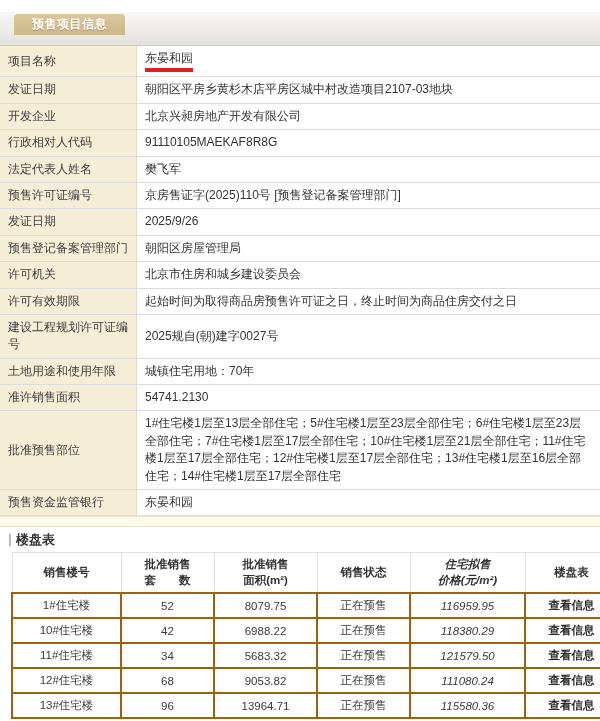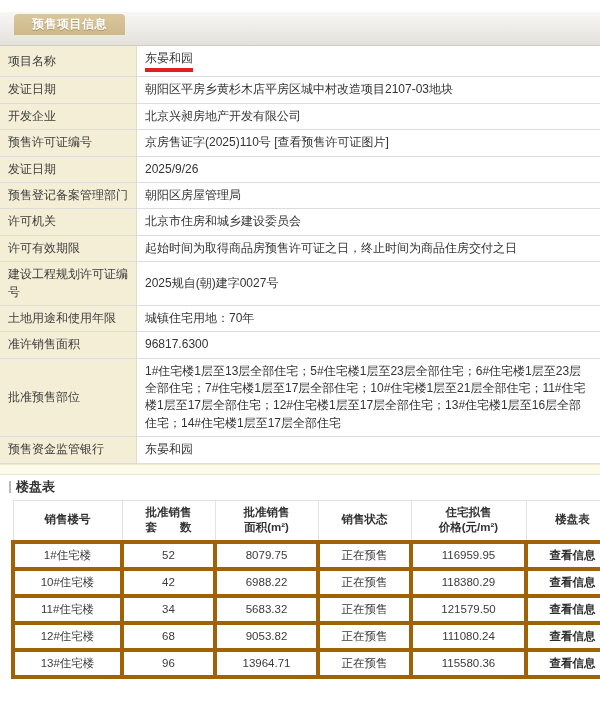--- a/index.html
+++ b/index.html
@@ -126,36 +126,36 @@
     border: 1px solid #e2e2e2;
     background: #ffffff;
     font-size: 11.5px;
     font-weight: bold;
     color: #333333;
     padding: 4px 2px;
     line-height: 1.35;
     text-align: center;
   }
   table.bldg td {
-    border: 4px solid #a16207;
+    border: 2px solid #a16207;
     background: #ffffff;
     font-size: 11.5px;
     color: #3a3a3a;
     padding: 4px 2px;
     text-align: center;
   }
   table.bldg td.act {
     font-weight: bold;
     color: #2b2b2b;
   }
   .c0 { width: 104px; }
   .c1 { width: 88px; }
   .c2 { width: 98px; }
   .c3 { width: 88px; margin-left: 20px; }
-  .c4 { width: 110px; }
+  .c4 { width: 110px; font-style: italic; }
   .c5 { width: 88px; }
 </style>
 </head>
 <body>
 
 <div class="tabstrip">
   <div class="tab-active">
     <span>预售项目信息</span>
   </div>
 </div>
@@ -168,22 +168,30 @@
       </tr>
       <tr>
         <td class="lbl">发证日期</td>
         <td class="val">朝阳区平房乡黄杉木店平房区城中村改造项目2107-03地块</td>
       </tr>
       <tr>
         <td class="lbl">开发企业</td>
         <td class="val">北京兴昶房地产开发有限公司</td>
       </tr>
       <tr>
+        <td class="lbl">行政相对人代码</td>
+        <td class="val">91110105MAEKAF8R8G</td>
+      </tr>
+      <tr>
+        <td class="lbl">法定代表人姓名</td>
+        <td class="val">樊飞军</td>
+      </tr>
+      <tr>
         <td class="lbl">预售许可证编号</td>
-        <td class="val"><span>京房售证字(2025)110号 </span><span class="permit-link">[查看预售许可证图片]</span></td>
+        <td class="val"><span>京房售证字(2025)110号 </span><span class="permit-link">[预售登记备案管理部门]</span></td>
       </tr>
       <tr>
         <td class="lbl">发证日期</td>
         <td class="val">2025/9/26</td>
       </tr>
       <tr>
         <td class="lbl">预售登记备案管理部门</td>
         <td class="val">朝阳区房屋管理局</td>
       </tr>
       <tr>
@@ -197,21 +205,21 @@
       <tr>
         <td class="lbl">建设工程规划许可证编号</td>
         <td class="val">2025规自(朝)建字0027号</td>
       </tr>
       <tr>
         <td class="lbl">土地用途和使用年限</td>
         <td class="val">城镇住宅用地：70年</td>
       </tr>
       <tr>
         <td class="lbl">准许销售面积</td>
-        <td class="val">96817.6300</td>
+        <td class="val">54741.2130</td>
       </tr>
       <tr>
         <td class="lbl">批准预售部位</td>
         <td class="val">1#住宅楼1层至13层全部住宅；5#住宅楼1层至23层全部住宅；6#住宅楼1层至23层全部住宅；7#住宅楼1层至17层全部住宅；10#住宅楼1层至21层全部住宅；11#住宅楼1层至17层全部住宅；12#住宅楼1层至17层全部住宅；13#住宅楼1层至16层全部住宅；14#住宅楼1层至17层全部住宅</td>
       </tr>
       <tr>
         <td class="lbl">预售资金监管银行</td>
         <td class="val">东晏和园</td>
       </tr>
     </tbody>

